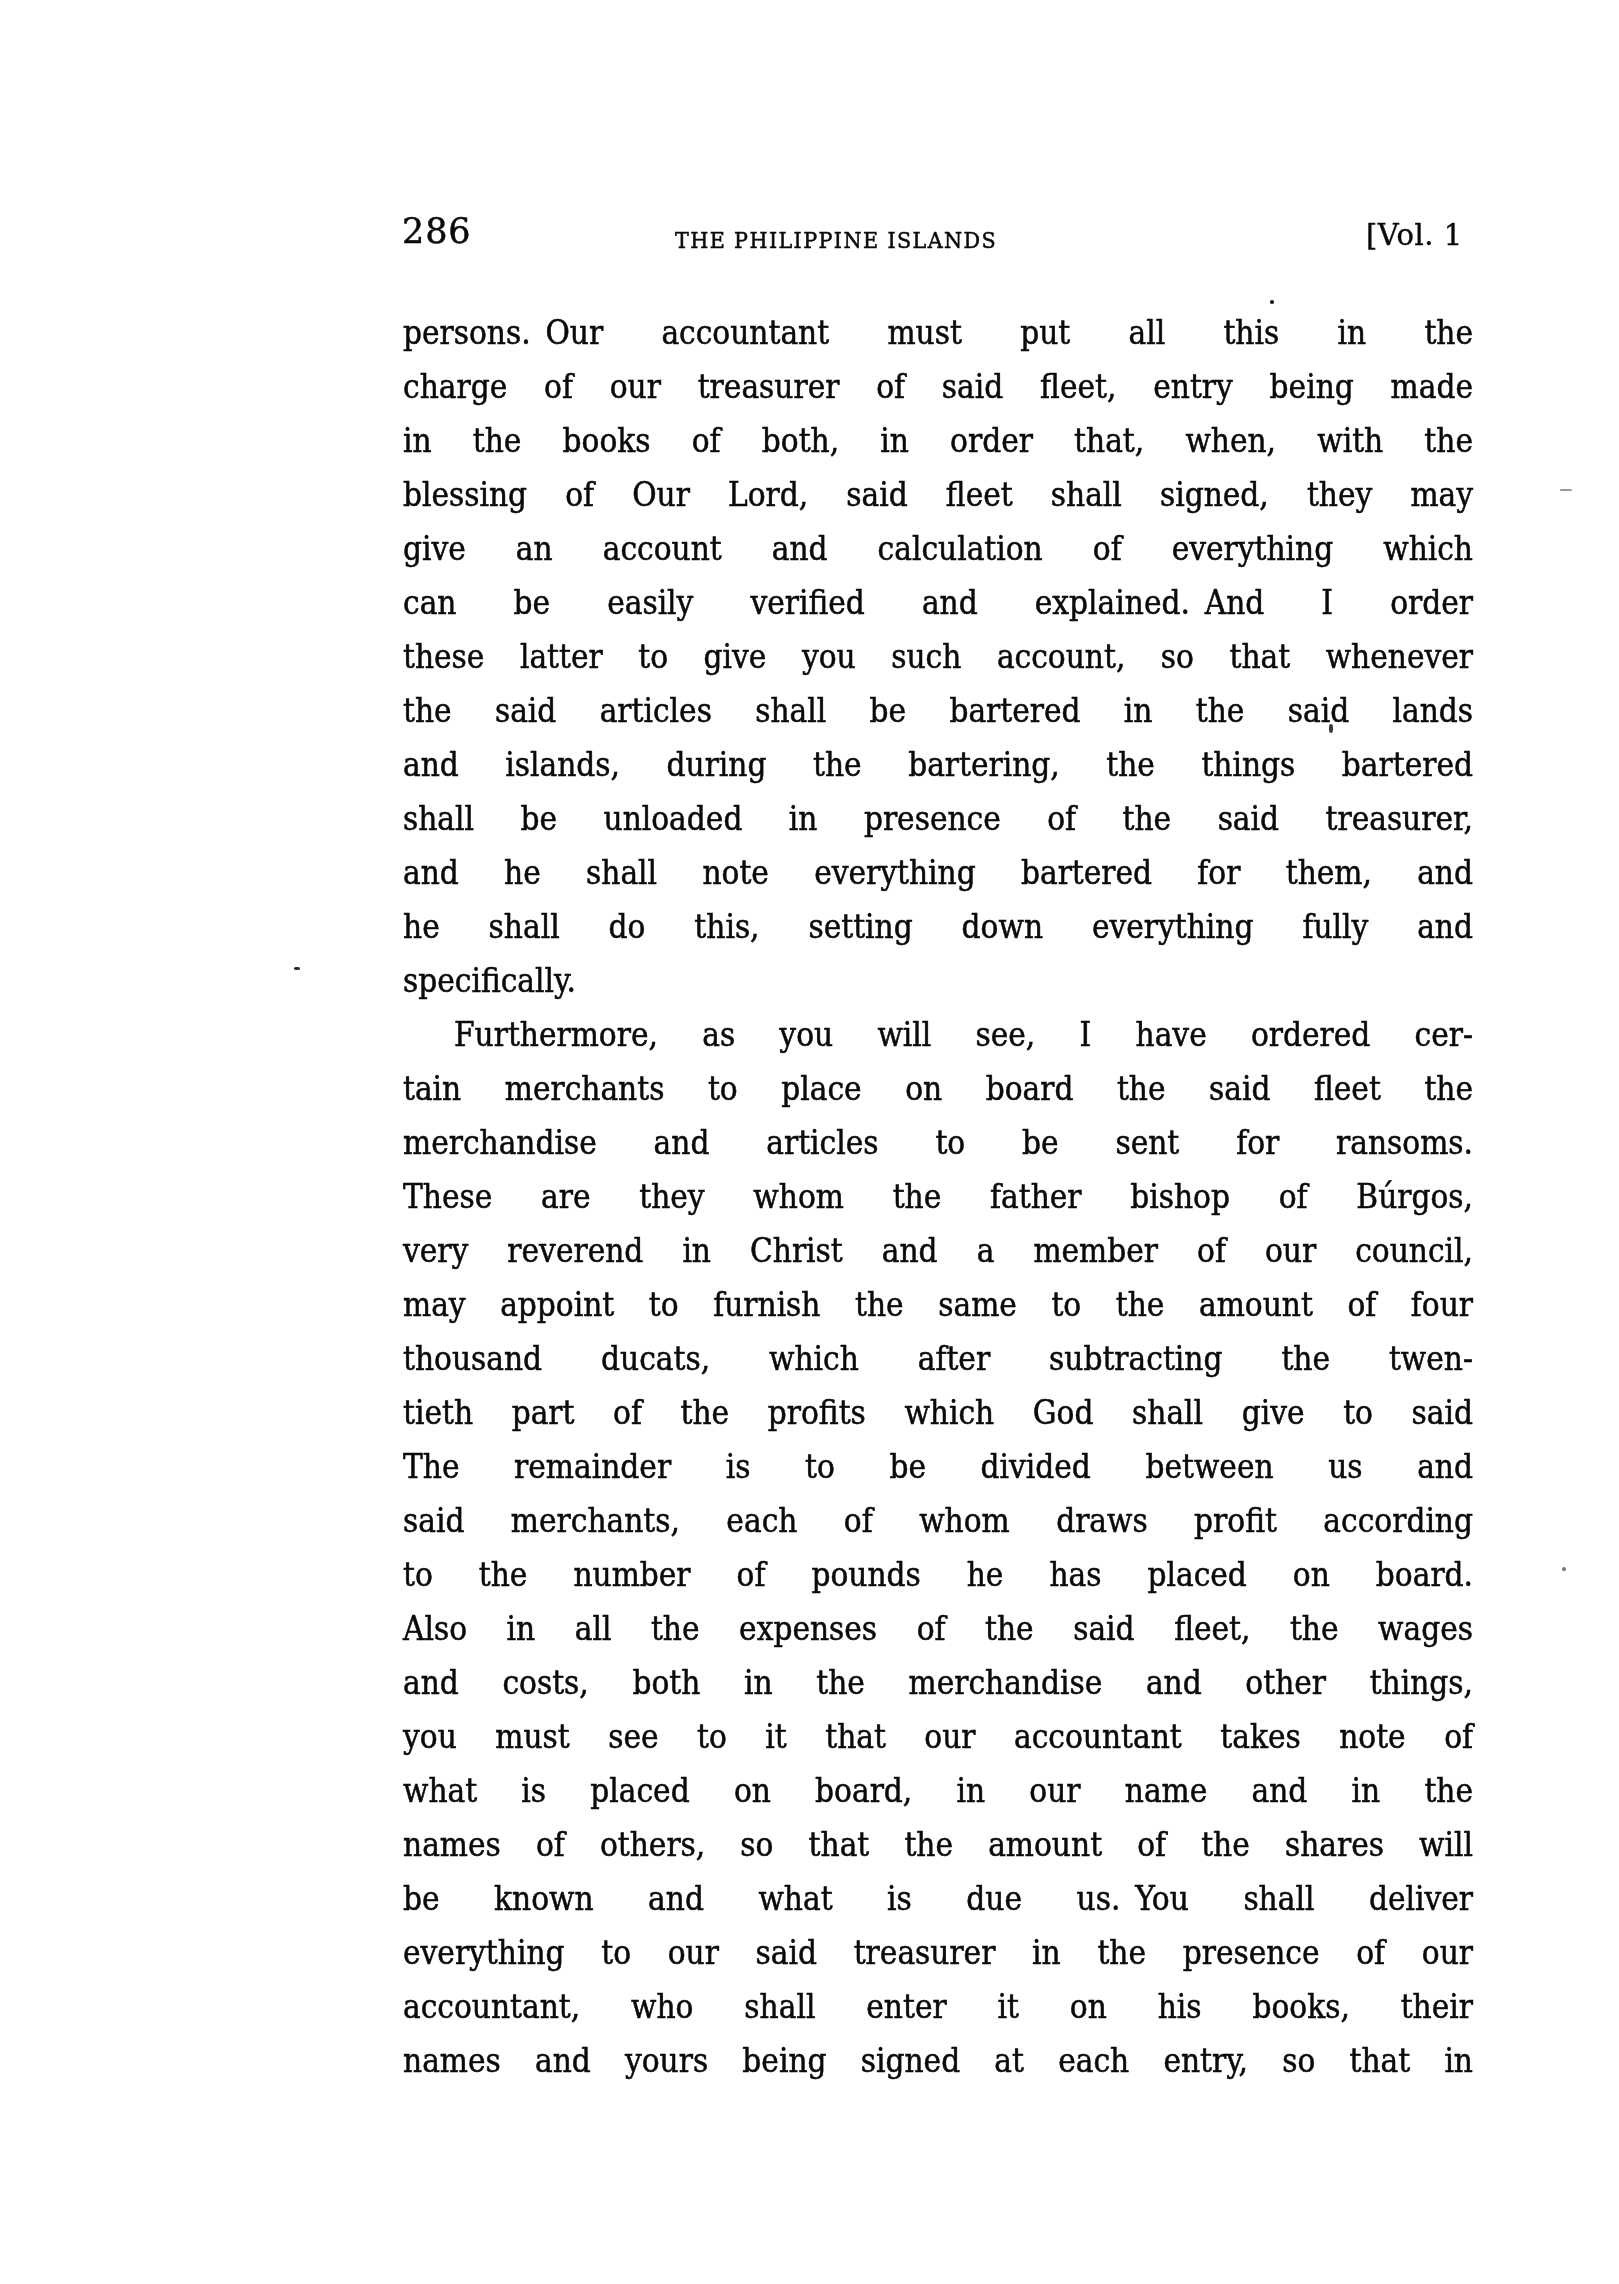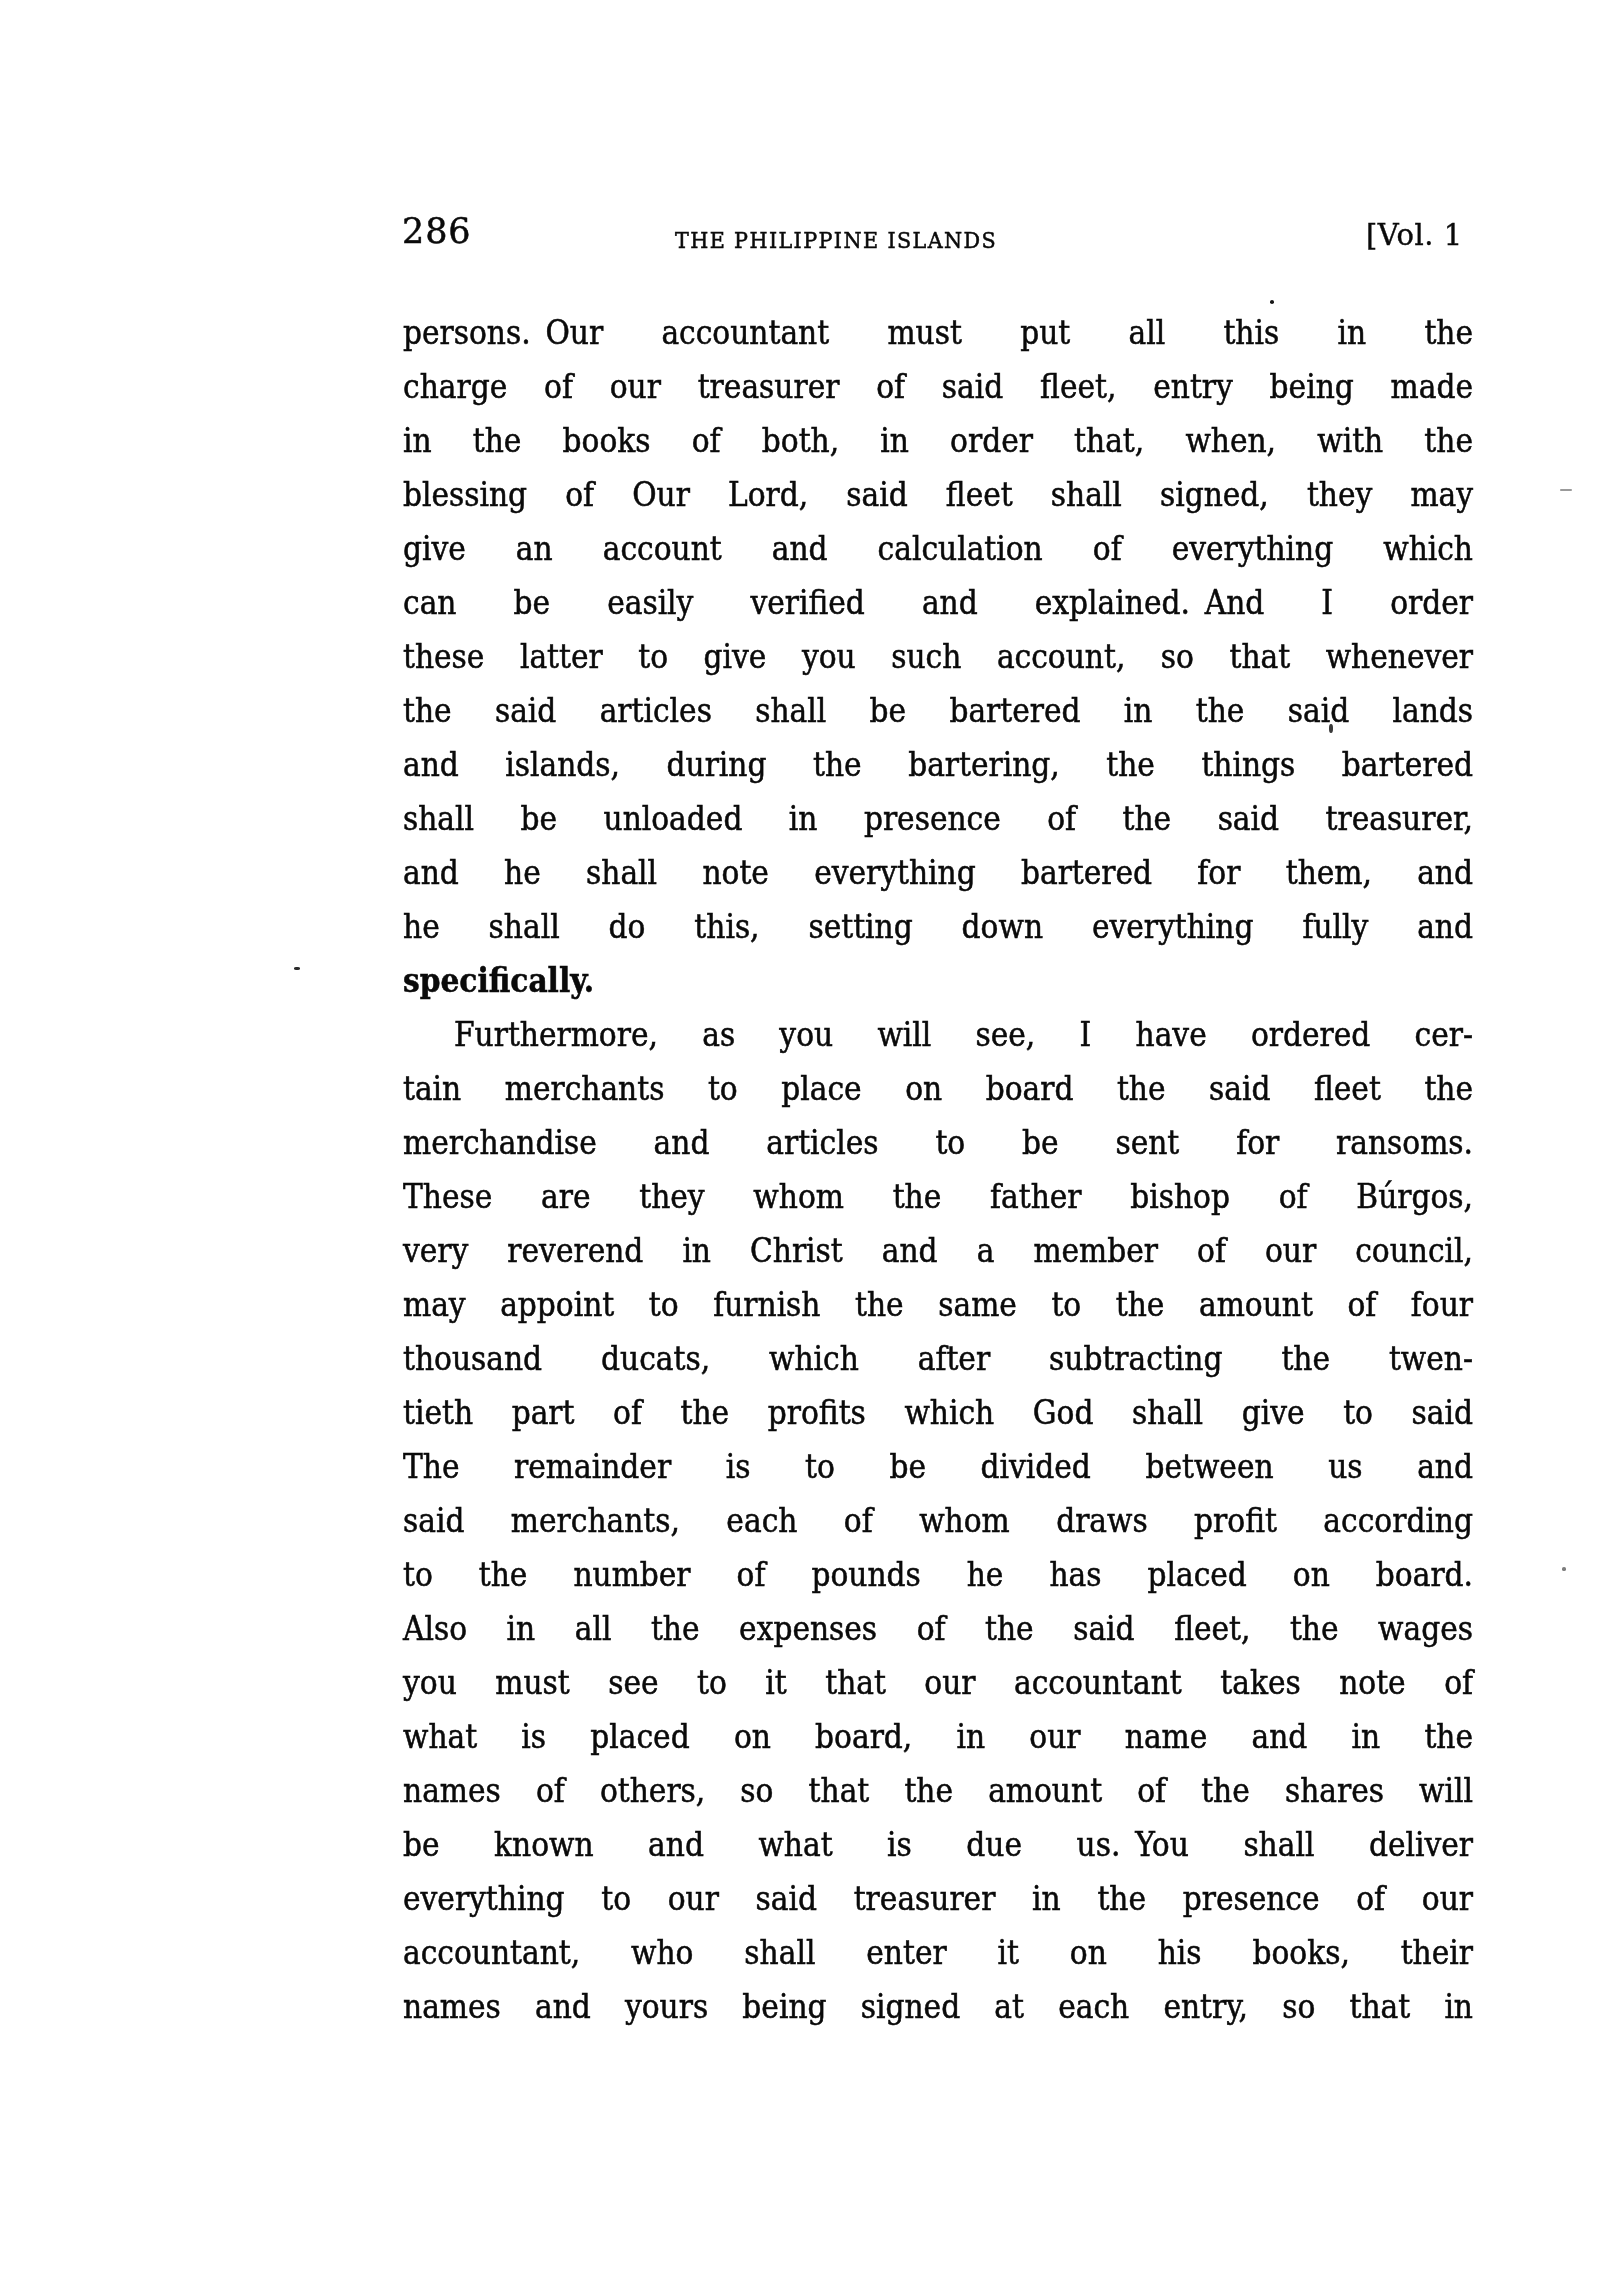--- a/index.html
+++ b/index.html
@@ -66,21 +66,20 @@
     text-align: justify;
     text-align-last: justify;
     text-justify: inter-word;
     -webkit-text-stroke: 0.5px currentColor;
     white-space: normal;
     overflow: visible;
   }
   .line.flush {
     text-align: right;
     text-align-last: left;
-    font-weight: bold;
   }
   .line.indent {
     text-indent: 51px;
   }
 
   
   .speck {
     position: absolute;
   }
 </style>
@@ -115,20 +114,21 @@
       <div class="line">merchandise and articles to be sent for ransoms.</div>
       <div class="line">These are they whom the father bishop of Búrgos,</div>
       <div class="line">very reverend in Christ and a member of our council,</div>
       <div class="line">may appoint to furnish the same to the amount of four</div>
       <div class="line">thousand ducats, which after subtracting the twen-</div>
       <div class="line">tieth part of the profits which God shall give to said</div>
       <div class="line">The remainder is to be divided between us and</div>
       <div class="line">said merchants, each of whom draws profit according</div>
       <div class="line">to the number of pounds he has placed on board.</div>
       <div class="line">Also in all the expenses of the said fleet, the wages</div>
+      <div class="line">and costs, both in the merchandise and other things,</div>
       <div class="line">you must see to it that our accountant takes note of</div>
       <div class="line">what is placed on board, in our name and in the</div>
       <div class="line">names of others, so that the amount of the shares will</div>
       <div class="line">be known and what is due us. You shall deliver</div>
       <div class="line">everything to our said treasurer in the presence of our</div>
       <div class="line">accountant, who shall enter it on his books, their</div>
       <div class="line">names and yours being signed at each entry, so that in</div>
     </div>
 
   <div>

